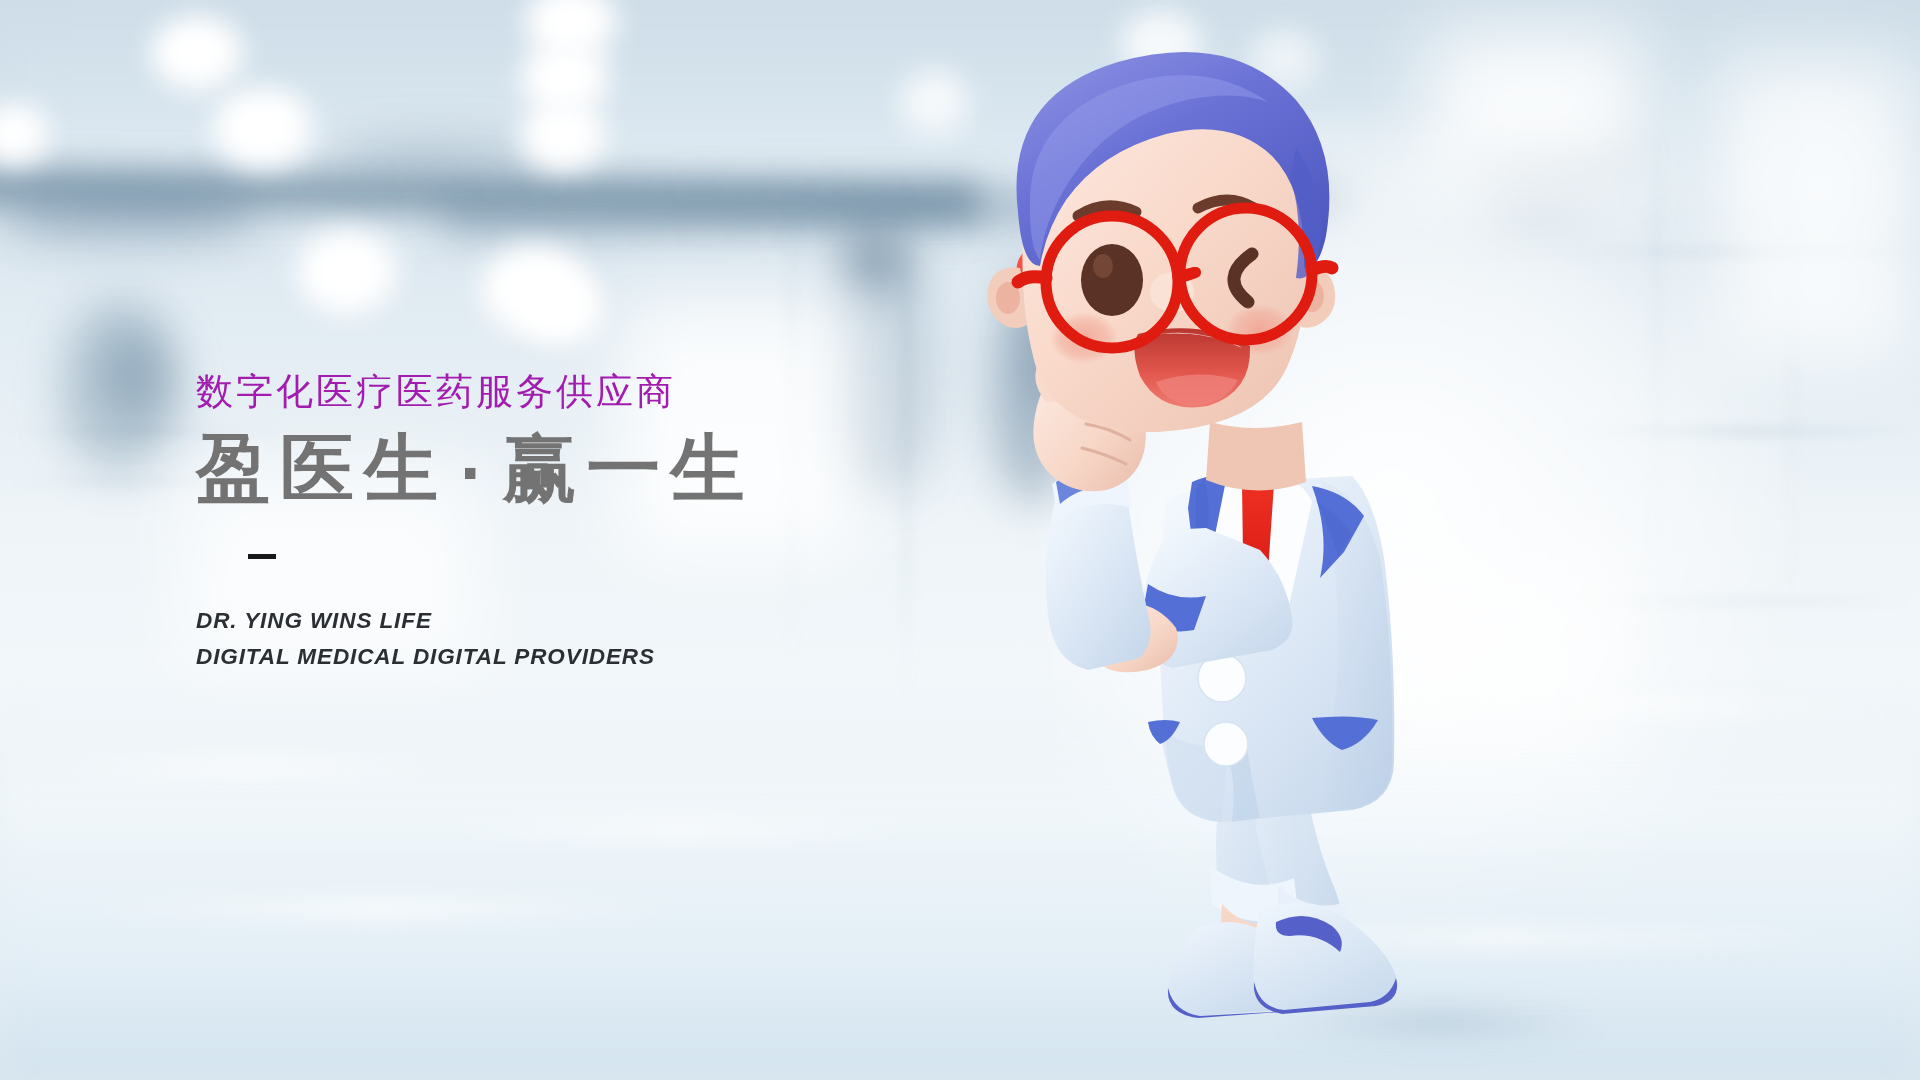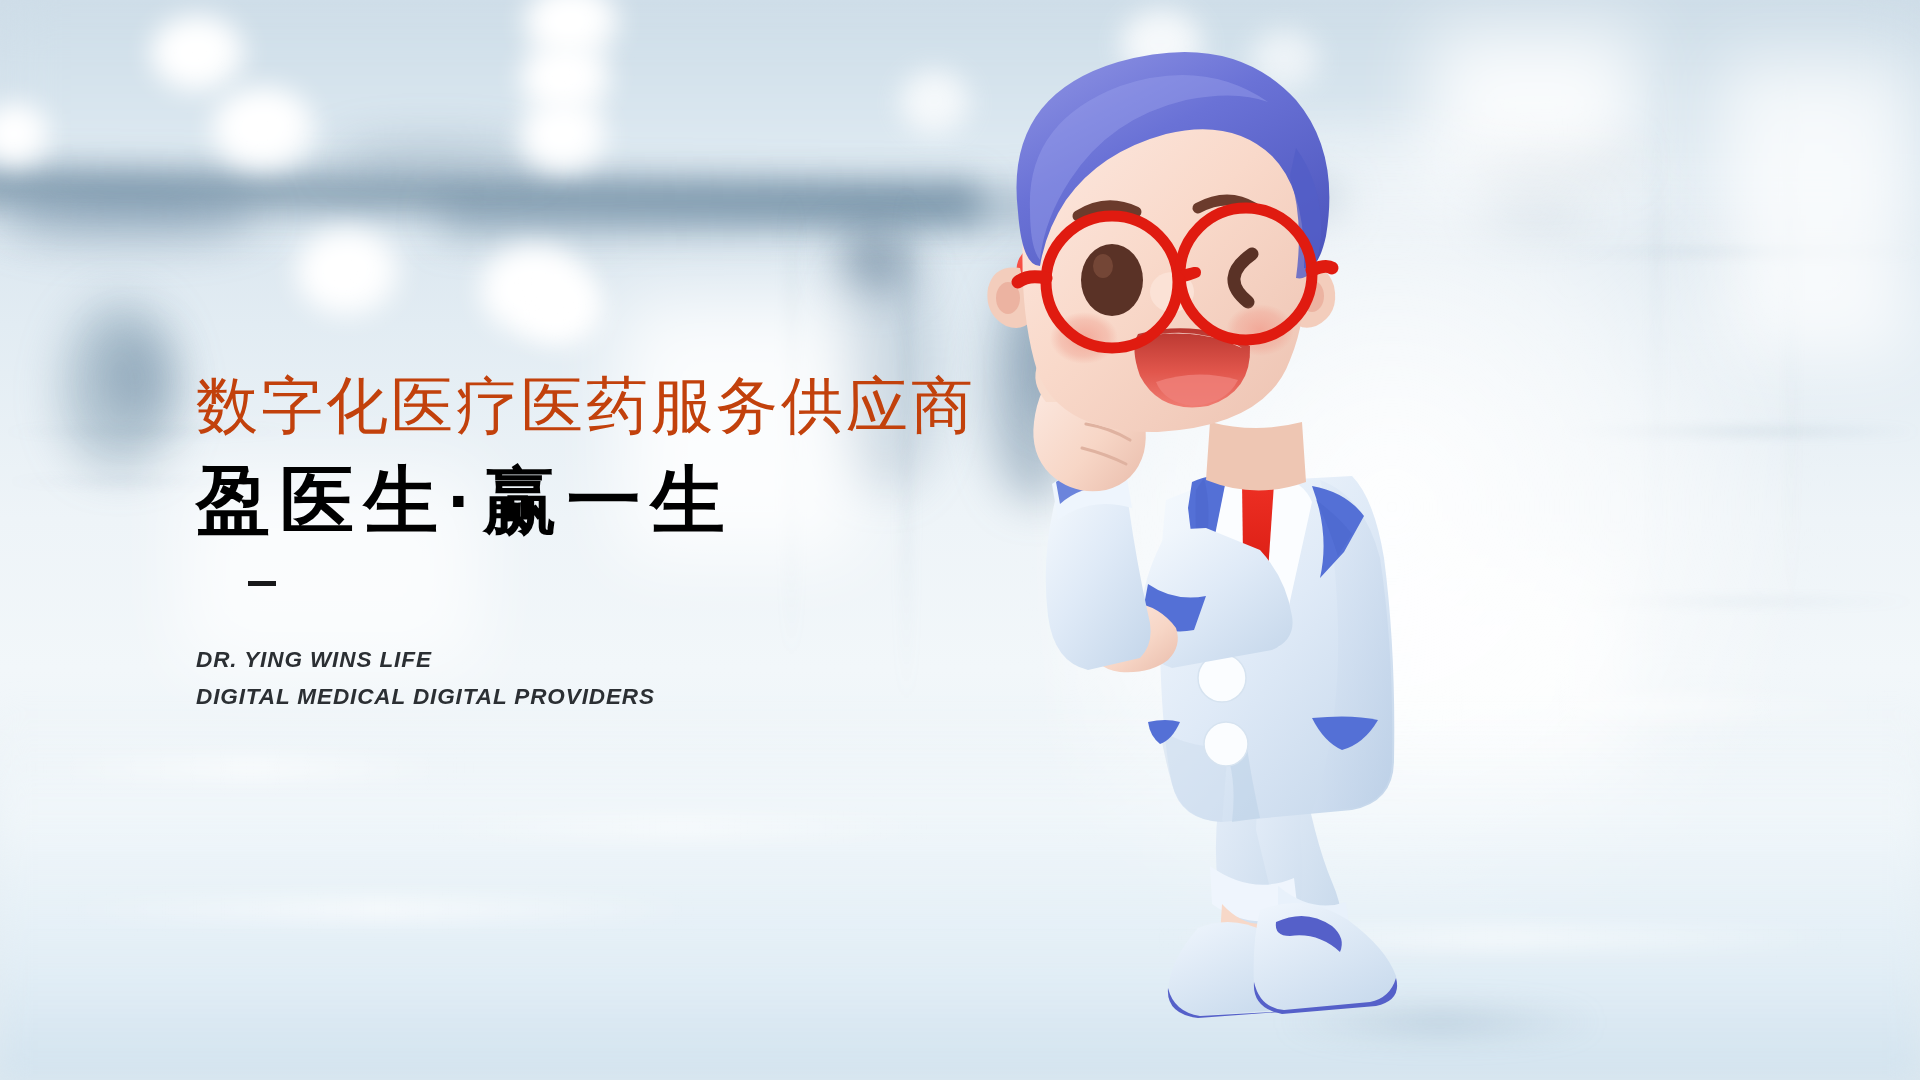--- a/index.html
+++ b/index.html
@@ -108,47 +108,47 @@
   }
 
   
   .copy {
     position: absolute;
     left: 196px;
     top: 372px;
     width: 760px;
   }
   .headline-cn {
-    font-size: 62px;
+    font-size: 37px;
     letter-spacing: 3px;
-    color: #c2410c;
+    color: #a21caf;
     font-weight: 400;
     line-height: 1.1;
     white-space: nowrap;
     font-family: "DejaVu Sans", "Liberation Sans", sans-serif;
   }
   .headline-red {
     margin-top: 20px;
     font-size: 74px;
     letter-spacing: 10px;
     font-weight: 700;
-    color: #000000;
+    color: #737373;
     line-height: 1.12;
     white-space: nowrap;
-    font-family: Liberation Sans, sans-serif;
+    font-family: Liberation Mono, monospace;
   }
   .divider {
     margin-top: 38px;
     margin-left: 52px;
     width: 28px;
     height: 5px;
     background: #18181a;
   }
   .sub-en {
-    margin-top: 56px;
+    margin-top: 44px;
     font-size: 22.5px;
     letter-spacing: 0.9px;
     font-style: italic;
     font-weight: 600;
     color: #2b2f33;
     line-height: 1.62;
     white-space: nowrap;
   }
 
   

